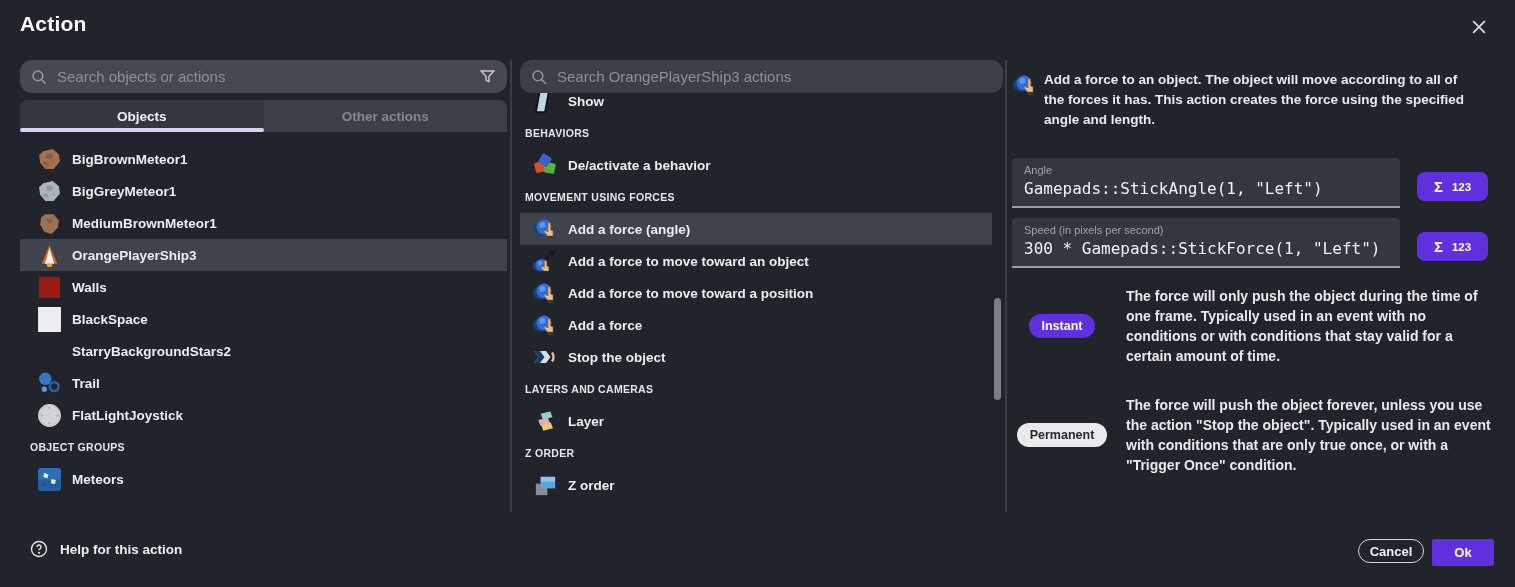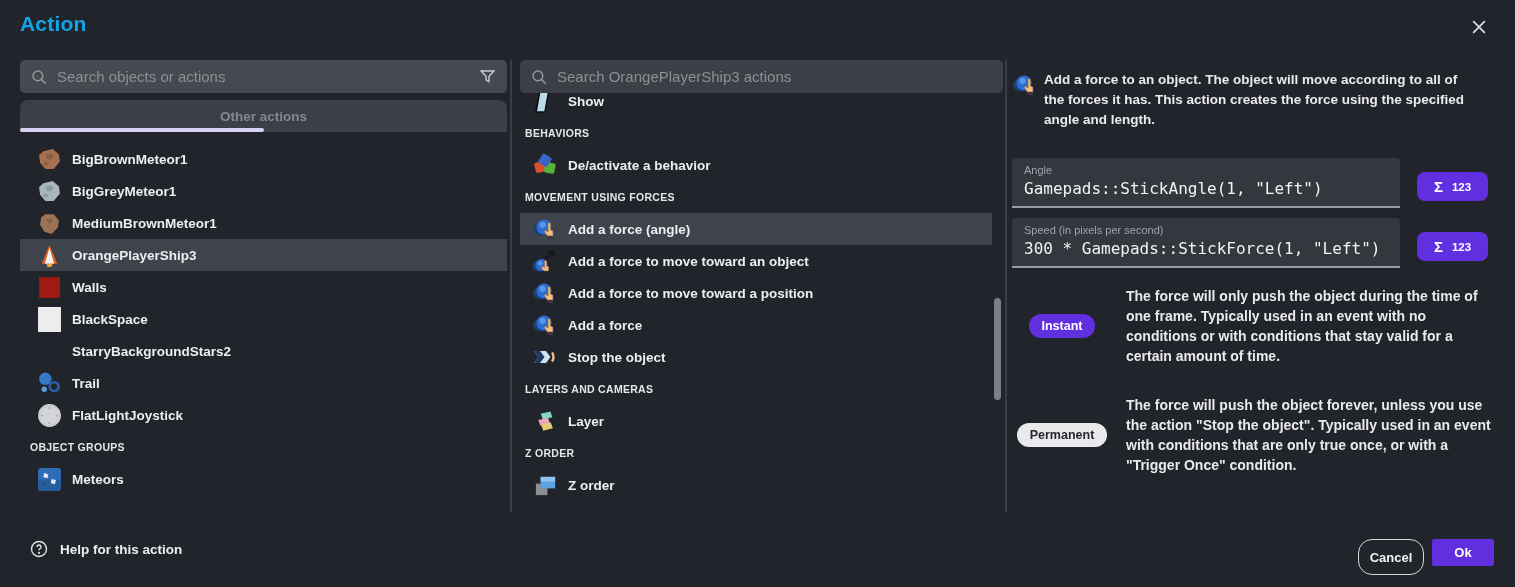--- a/index.html
+++ b/index.html
@@ -6,25 +6,25 @@
   html,body { width:1515px; height:587px; }
   body {
     background:#22242b;
     font-family:"Liberation Sans", sans-serif;
     color:#eceef0;
     overflow:hidden;
   }
   .app { position:relative; width:1515px; height:587px; background:#22242b; }
 
   
-  .dlg-title { position:absolute; left:20px; top:12px; font-size:21px; font-weight:800; color:#0ea5e9; letter-spacing:.2px; }
+  .dlg-title { position:absolute; left:20px; top:12px; font-size:21px; font-weight:800; color:#ffffff; letter-spacing:.2px; }
   .close-btn { position:absolute; left:1466px; top:14px; width:26px; height:26px; display:flex; align-items:center; justify-content:center; cursor:pointer; }
 
   
-  .search { height:33px; border-radius:5px; display:flex; align-items:center; padding:0 10px; gap:9px; }
+  .search { height:33px; border-radius:12px; display:flex; align-items:center; padding:0 10px; gap:9px; }
   .search input { flex:1; background:transparent; border:none; outline:none; color:#e8e9ec; font-size:15px; font-family:"Liberation Sans", sans-serif; }
   .search input::placeholder { color:#8d9096; }
   .vdiv { position:absolute; top:60px; width:2px; height:452px; background:#3a3d44; }
 
   .row { height:32px; display:flex; align-items:center; cursor:pointer; }
   .row-label { font-size:13.5px; font-weight:700; color:#edeef0; white-space:nowrap; }
   .cat-header { height:32px; display:flex; align-items:center; font-size:10.5px; font-weight:700; color:#e4e6e9; letter-spacing:.3px; }
   .selected { background:#3f434b; }
 
   .obj-icon, .act-icon { width:26px; height:26px; flex:0 0 26px; margin-right:10px; display:flex; align-items:center; justify-content:center; }
@@ -71,21 +71,21 @@
   .note-permanent { top:335px; }
   .badge-col { width:100px; flex:0 0 100px; display:flex; justify-content:center; }
   .badge { border-radius:12px; padding:5px 13px; font-size:12.5px; font-weight:700; cursor:pointer; white-space:nowrap; }
   .badge-primary { background:#6030e0; color:#ffffff; }
   .badge-light { background:#e9eaec; color:#26282e; }
   .note-text { width:372px; margin-left:14px; font-size:14px; font-weight:600; line-height:20px; color:#e9eaee; }
 
   
   .footer-help { position:absolute; left:30px; top:540px; display:flex; align-items:center; gap:12px; cursor:pointer; }
   .footer-help .lbl { font-size:13.5px; font-weight:700; color:#eceef0; }
-  .btn-cancel { position:absolute; left:1358px; top:539px; width:66px; height:36px; border:1.5px solid #d3d6db; border-radius:14px; background:transparent; color:#f0f1f4; font-weight:700; font-size:13px; display:flex; align-items:center; justify-content:center; cursor:pointer; }
+  .btn-cancel { position:absolute; left:1358px; top:539px; width:66px; height:24px; border:1.5px solid #d3d6db; border-radius:14px; background:transparent; color:#f0f1f4; font-weight:700; font-size:13px; display:flex; align-items:center; justify-content:center; cursor:pointer; }
   .btn-ok { position:absolute; left:1432px; top:539px; width:62px; height:27px; border-radius:2px; background:#6030e0; color:#fff; font-weight:700; font-size:13px; display:flex; align-items:center; justify-content:center; cursor:pointer; }
 
   svg { display:block; }
 </style>
 </head>
 <body>
 
 <div class="app">
 
   <div class="dlg-title">Action</div>
@@ -105,20 +105,21 @@
       </span>
       <input type="text" placeholder="Search objects or actions" style="">
       <span class="filter-btn">
         <svg width="19" height="19" viewBox="0 0 24 24" fill="none" stroke="#cbc7da" stroke-width="1.8">
             <path d="M4 5 h16 l-6.2 7 v6.5 l-3.6-2 v-4.5 Z"></path>
           </svg>
       </span>
     </div>
 
     <div class="tabs">
+      <div class="tab active">Objects</div>
       <div class="tab inactive">Other actions</div>
       <div class="tab-underline"></div>
     </div>
 
     <div class="obj-list">
       <div class="row">
         <span class="obj-icon">
             <svg width="25" height="25" viewBox="0 0 24 24">
               <path d="M6 4 L15 2 L21 7 L22 14 L16 21 L8 21 L3 15 L2 8 Z" fill="#a3714f"></path>
               <path d="M9 7 L14 6 L16 9 L13 12 L9 11 Z" fill="#8a5d40"></path>

